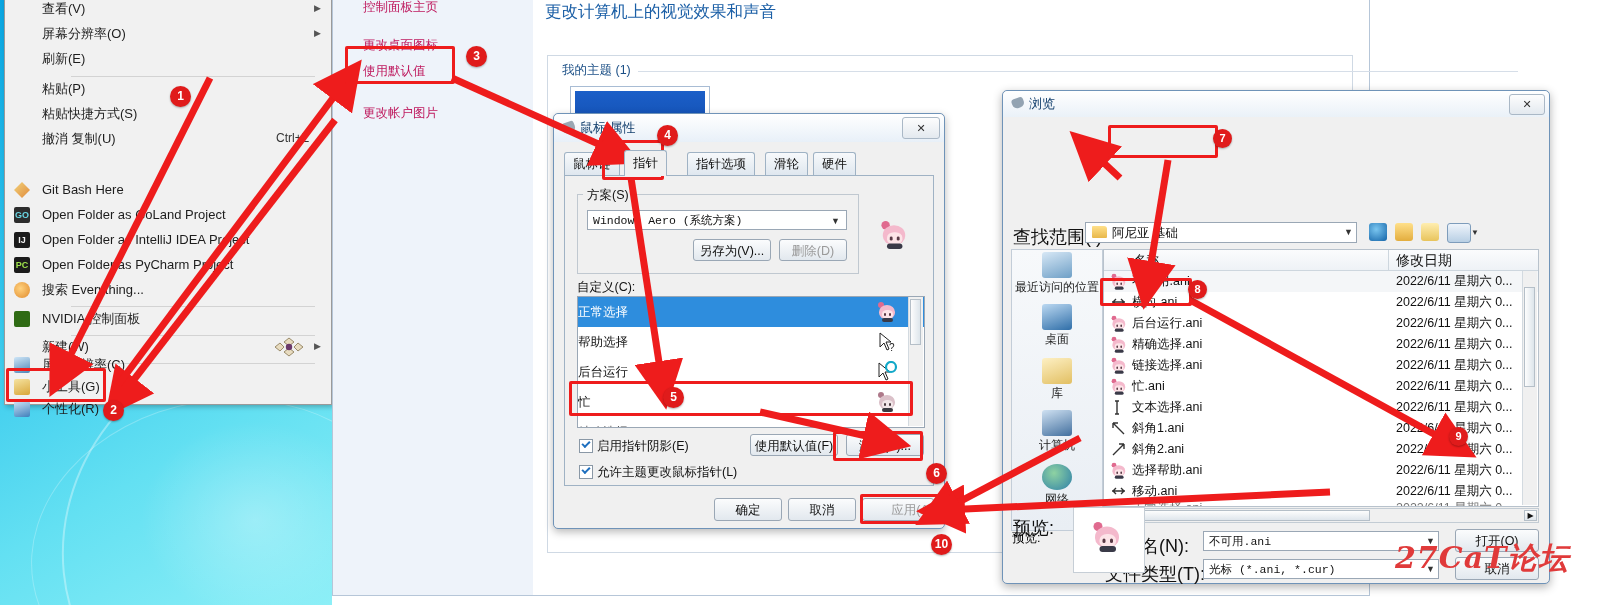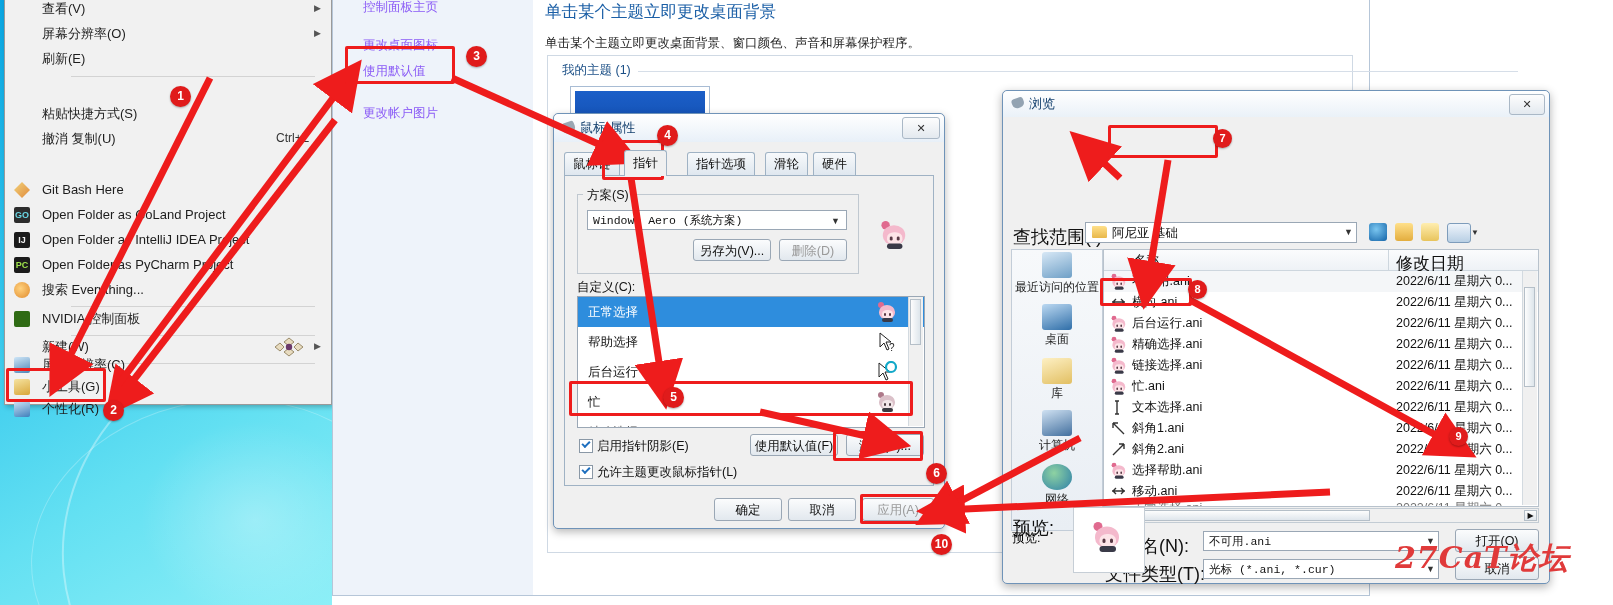--- a/index.html
+++ b/index.html
@@ -57,21 +57,21 @@
   
   #cpwin{
     position:absolute;left:332px;top:-6px;width:1036px;height:600px;
     background:#f4f7fb;border:1px solid #b6c6d8;
   }
   #cpleft{
     position:absolute;left:0;top:0;width:200px;height:100%;
     background:#eef3fa;border-right:1px solid #dbe4ef;
     font-size:12.5px;color:#1a3c6e;
   }
-  .cplink{position:absolute;left:30px;white-space:nowrap;color:#8b5cf6;}
+  .cplink{position:absolute;left:30px;white-space:nowrap;color:#be185d;}
   #cpmain{position:absolute;left:200px;top:0;right:0;bottom:0;background:#ffffff;}
   #cp-title{position:absolute;left:12px;top:6px;font-size:16.5px;color:#1b5fa6;white-space:nowrap;}
   #cp-sub{position:absolute;left:12px;top:40px;font-size:12.5px;color:#232323;white-space:nowrap;}
   #cp-panel{
     position:absolute;left:14px;top:60px;right:16px;bottom:42px;
     border:1px solid #cfd9e4;background:#fff;
   }
   #cp-grouplabel{position:absolute;left:14px;top:6px;font-size:12.5px;color:#1b4f86;}
   #cp-grouplabel::after{content:"";position:absolute;left:76px;top:9px;width:880px;height:1px;background:#d6dee8;}
   .theme-thumb{
@@ -117,21 +117,21 @@
     position:absolute;box-sizing:border-box;
   }
   .wbtn.disabled{color:#9a9a9a;}
   .combo{
     position:absolute;border:1px solid #9aa7b5;background:#fff;box-sizing:border-box;
     font-size:12px;
   }
   .combo .txt{position:absolute;left:5px;top:2px;white-space:nowrap;font-family:"Liberation Mono","DejaVu Sans Mono",monospace;font-size:11.5px;}
   .combo .arrow{position:absolute;right:3px;top:3px;width:15px;height:14px;text-align:center;line-height:14px;font-size:9px;color:#333;}
   .listbox{position:absolute;border:1px solid #9aa7b5;background:#fff;overflow:hidden;box-sizing:border-box;}
-  .lrow{position:relative;height:30px;line-height:30px;padding-left:10px;font-size:12.5px;white-space:nowrap;}
+  .lrow{position:relative;height:30px;line-height:30px;font-size:12.5px;white-space:nowrap;}
   .lrow.sel{background:#2e8ddd;color:#fff;}
   .lrow .cur{position:absolute;right:26px;top:4px;width:22px;height:22px;}
   .chk{position:absolute;font-size:12.5px;white-space:nowrap;padding-left:18px;}
   .chk::before{
     content:"";position:absolute;left:0;top:1px;width:12px;height:12px;
     border:1px solid #8a98a6;background:#fff;
   }
   .chk.on::after{
     content:"";position:absolute;left:3px;top:3px;width:6px;height:3px;
     border-left:2px solid #1e6fbf;border-bottom:2px solid #1e6fbf;transform:rotate(-45deg);
@@ -175,21 +175,21 @@
     background:linear-gradient(180deg,#f7f9fb,#e9eef4);border:1px solid #c3cdd8;
   }
   .place{position:absolute;width:90px;text-align:center;font-size:12px;color:#222;}
   .place .pico{margin:0 auto 1px;width:30px;height:26px;border-radius:3px;}
   .filelist{
     position:absolute;left:100px;top:158px;width:436px;height:258px;
     background:#fff;border:1px solid #b8c2cc;overflow:hidden;box-sizing:border-box;
   }
   .flhead{position:absolute;left:0;top:0;right:0;height:20px;background:linear-gradient(180deg,#fbfcfd,#eef2f6);border-bottom:1px solid #cdd6de;}
   .flhead .h1{position:absolute;left:30px;top:2px;font-size:12.5px;}
-  .flhead .h2{position:absolute;left:292px;top:2px;font-size:17px;}
+  .flhead .h2{position:absolute;left:292px;top:2px;font-size:14px;}
   .flhead .div{position:absolute;left:284px;top:0;width:1px;height:20px;background:#cdd6de;}
   .flrow{position:absolute;left:0;right:0;height:21px;}
   .flrow .fico{position:absolute;left:6px;top:2px;width:17px;height:17px;}
   .flrow .fname{position:absolute;left:28px;top:2px;font-size:12.5px;white-space:nowrap;}
   .flrow .fdate{position:absolute;left:292px;top:2px;font-size:12.5px;white-space:nowrap;color:#111;}
   .flrow.alt{background:#f4f6f8;}
   .hscroll{position:absolute;left:100px;top:417px;width:436px;height:15px;background:#f0f0f0;border:1px solid #c3ccd4;box-sizing:border-box;}
   .hscroll .thumb{position:absolute;left:16px;top:1px;width:250px;height:11px;background:linear-gradient(180deg,#fdfdfd,#dfe6ec);border:1px solid #b5bfc8;box-sizing:border-box;}
   .hscroll .lb,.hscroll .rb{position:absolute;top:1px;width:13px;height:11px;background:linear-gradient(180deg,#fdfdfd,#dfe6ec);border:1px solid #b5bfc8;font-size:8px;text-align:center;line-height:10px;box-sizing:border-box;}
   .vscroll{position:absolute;right:1px;top:21px;width:14px;bottom:1px;background:#f0f0f0;border-left:1px solid #d3dae0;}
@@ -234,20 +234,23 @@
       <span class="arrow">▶</span>
     </div>
     <div class="mi" style="top:25px;position:absolute;left:0;right:0;">
       <span>屏幕分辨率(O)</span>
       <span class="arrow">▶</span>
     </div>
     <div class="mi" style="top:50px;position:absolute;left:0;right:0;">
       <span>刷新(E)</span>
     </div>
     <div class="msep" style="position:absolute;top:77px;left:33px;right:8px;"></div>
+    <div class="mi" style="top:80px;position:absolute;left:0;right:0;">
+      <span>粘贴(P)</span>
+    </div>
     <div class="mi" style="top:105px;position:absolute;left:0;right:0;">
       <span>粘贴快捷方式(S)</span>
     </div>
     <div class="mi" style="top:130px;position:absolute;left:0;right:0;">
       <span>撤消 复制(U)</span>
       <span class="acc">Ctrl+Z</span>
     </div>
     <div class="mi" style="top:181px;position:absolute;left:0;right:0;">
       <span class="ico git"></span>
       <span>Git Bash Here</span>
@@ -301,22 +304,21 @@
   </div>
 
   <div id="cpwin">
     <div id="cpleft">
       <div class="cplink" style="top:4px;">控制面板主页</div>
       <div class="cplink" style="top:42px;">更改桌面图标</div>
       <div class="cplink" style="top:68px;">使用默认值</div>
       <div class="cplink" style="top:94px;margin-top:16px;">更改帐户图片</div>
     </div>
     <div id="cpmain">
-      <div id="cp-title">单击某个主题立即更改桌面背景</div>
-      <div id="cp-sub">单击某个主题立即更改桌面背景、窗口颜色、声音和屏幕保护程序。</div>
+      <div id="cp-title">更改计算机上的视觉效果和声音</div>
       <div id="cp-panel">
         <div id="cp-grouplabel">我的主题 (1)</div>
         <div class="theme-thumb">
           <div class="pic"></div>
         </div>
         <div class="bgtext" style="left:42px;top:440px;">Windows 7 Basic</div>
         <div class="bgtext" style="left:182px;top:440px;">Windows 经典</div>
       </div>
     </div>
   </div>
@@ -413,21 +415,21 @@
       </div>
 
       <div class="chk on" style="left:14px;top:262px;">启用指针阴影(E)</div>
       <div class="chk on" style="left:14px;top:288px;">允许主题更改鼠标指针(L)</div>
       <div class="wbtn" style="left:185px;top:258px;width:88px;height:22px;line-height:22px;">使用默认值(F)</div>
       <div class="wbtn" style="left:281px;top:258px;width:78px;height:22px;line-height:22px;">浏览(B)...</div>
     </div>
 
     <div class="wbtn" style="left:160px;top:384px;width:68px;height:23px;line-height:23px;">确定</div>
     <div class="wbtn" style="left:234px;top:384px;width:68px;height:23px;line-height:23px;">取消</div>
-    <div class="wbtn disabled" style="left:308px;top:384px;width:72px;height:23px;line-height:23px;">应用(A)</div>
+    <div class="wbtn disabled" style="left:308px;top:384px;width:72px;height:23px;line-height:23px;text-align:right;">应用(A)</div>
   </div>
 
   <div id="browsedlg">
     <div class="titlebar">
       <div class="titleicon"></div>
       <div class="titletext">浏览</div>
       <div class="closebtn">✕</div>
     </div>
 
     <div class="lbl" style="left:10px;top:134px;">查找范围(I):</div>

